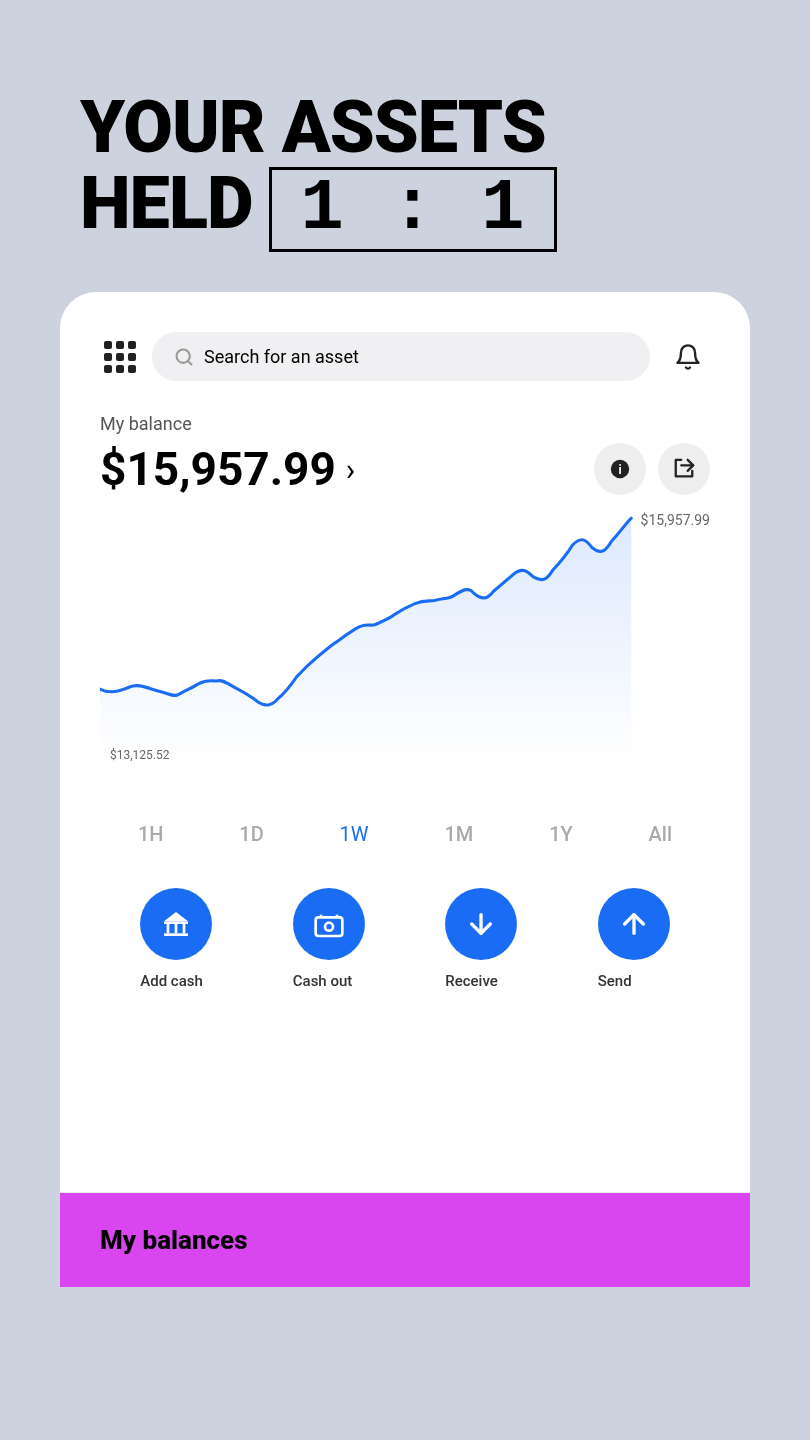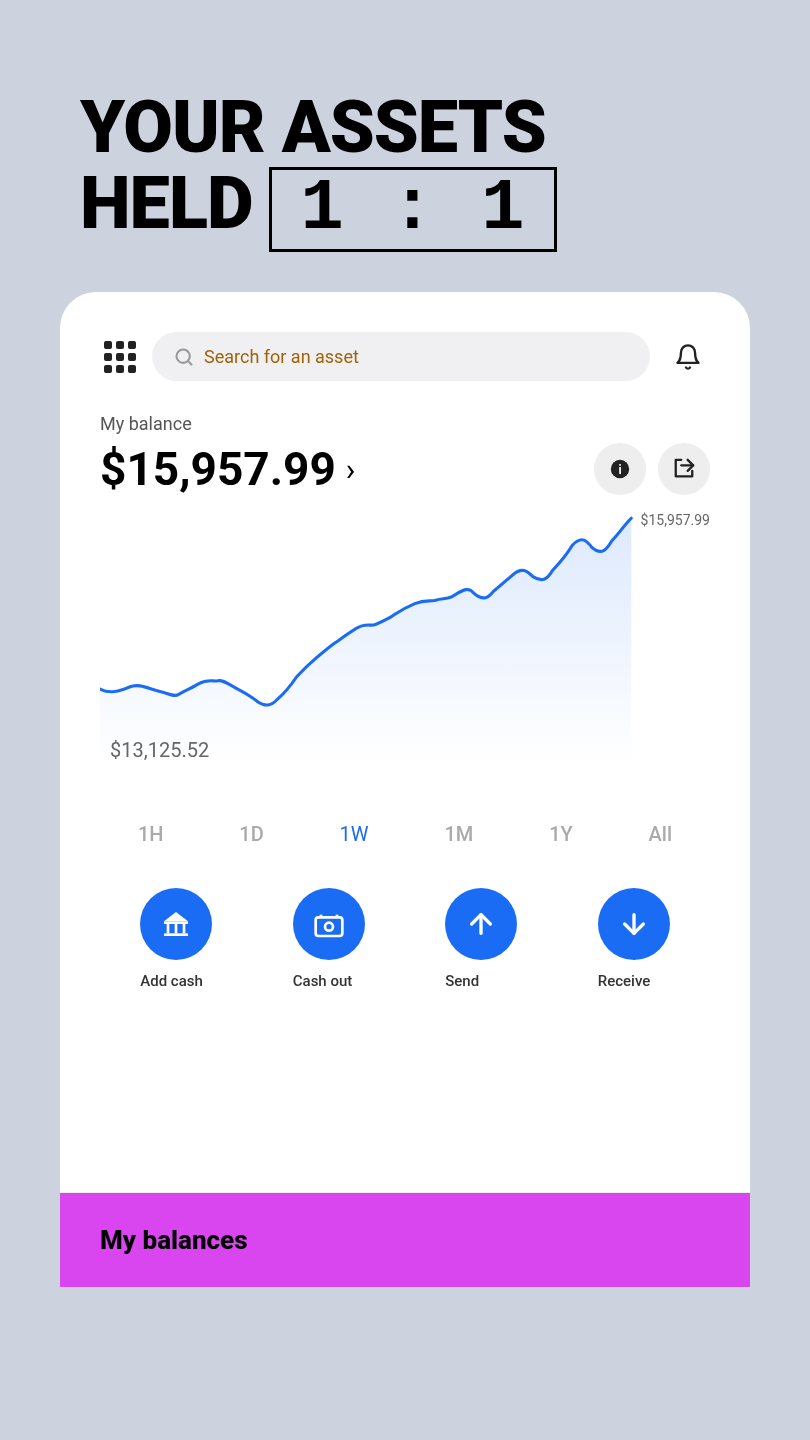--- a/index.html
+++ b/index.html
@@ -78,21 +78,21 @@
       gap: 10px;
     }
 
     .search-icon-svg {
       color: #888;
       flex-shrink: 0;
     }
 
     .search-placeholder {
       font-size: 18px;
-      color: #a16207;
+      color: #000000;
     }
 
     .bell-icon {
       width: 44px;
       height: 44px;
       display: flex;
       align-items: center;
       justify-content: center;
       flex-shrink: 0;
     }
@@ -155,21 +155,21 @@
       top: 0;
       right: 0;
       font-size: 14px;
       color: #666;
     }
 
     .chart-min-label {
       position: absolute;
       bottom: 30px;
       left: 10px;
-      font-size: 20px;
+      font-size: 12px;
       color: #666;
     }
 
     .chart-svg {
       width: 100%;
       height: 250px;
       display: block;
     }
 
     
@@ -382,35 +382,35 @@
           <line x1="6" y1="7" x2="6" y2="5" stroke="white" stroke-width="2"></line>
           <line x1="18" y1="7" x2="18" y2="5" stroke="white" stroke-width="2"></line>
         </svg>
       </div>
       <span class="action-btn-label">Cash out</span>
     </div>
 
     <div class="action-btn-group">
       <div class="action-btn-circle">
         <svg width="32" height="32" viewBox="0 0 24 24" fill="none" stroke="white" stroke-width="2.5" stroke-linecap="round" stroke-linejoin="round">
-          <line x1="12" y1="19" x2="12" y2="5"></line>
-          <polyline points="5 12 12 5 19 12"></polyline>
-        </svg>
-      </div>
-      <span class="action-btn-label">Send</span>
+          <line x1="12" y1="5" x2="12" y2="19"></line>
+          <polyline points="19 12 12 19 5 12"></polyline>
+        </svg>
+      </div>
+      <span class="action-btn-label">Receive</span>
     </div>
 
     <div class="action-btn-group">
       <div class="action-btn-circle">
         <svg width="32" height="32" viewBox="0 0 24 24" fill="none" stroke="white" stroke-width="2.5" stroke-linecap="round" stroke-linejoin="round">
-          <line x1="12" y1="5" x2="12" y2="19"></line>
-          <polyline points="19 12 12 19 5 12"></polyline>
-        </svg>
-      </div>
-      <span class="action-btn-label">Receive</span>
+          <line x1="12" y1="19" x2="12" y2="5"></line>
+          <polyline points="5 12 12 5 19 12"></polyline>
+        </svg>
+      </div>
+      <span class="action-btn-label">Send</span>
     </div>
 
   </div>
 
 </div>
 
 <div class="bottom-section">
   <div class="my-balances-title">My balances</div>
 </div>
 

